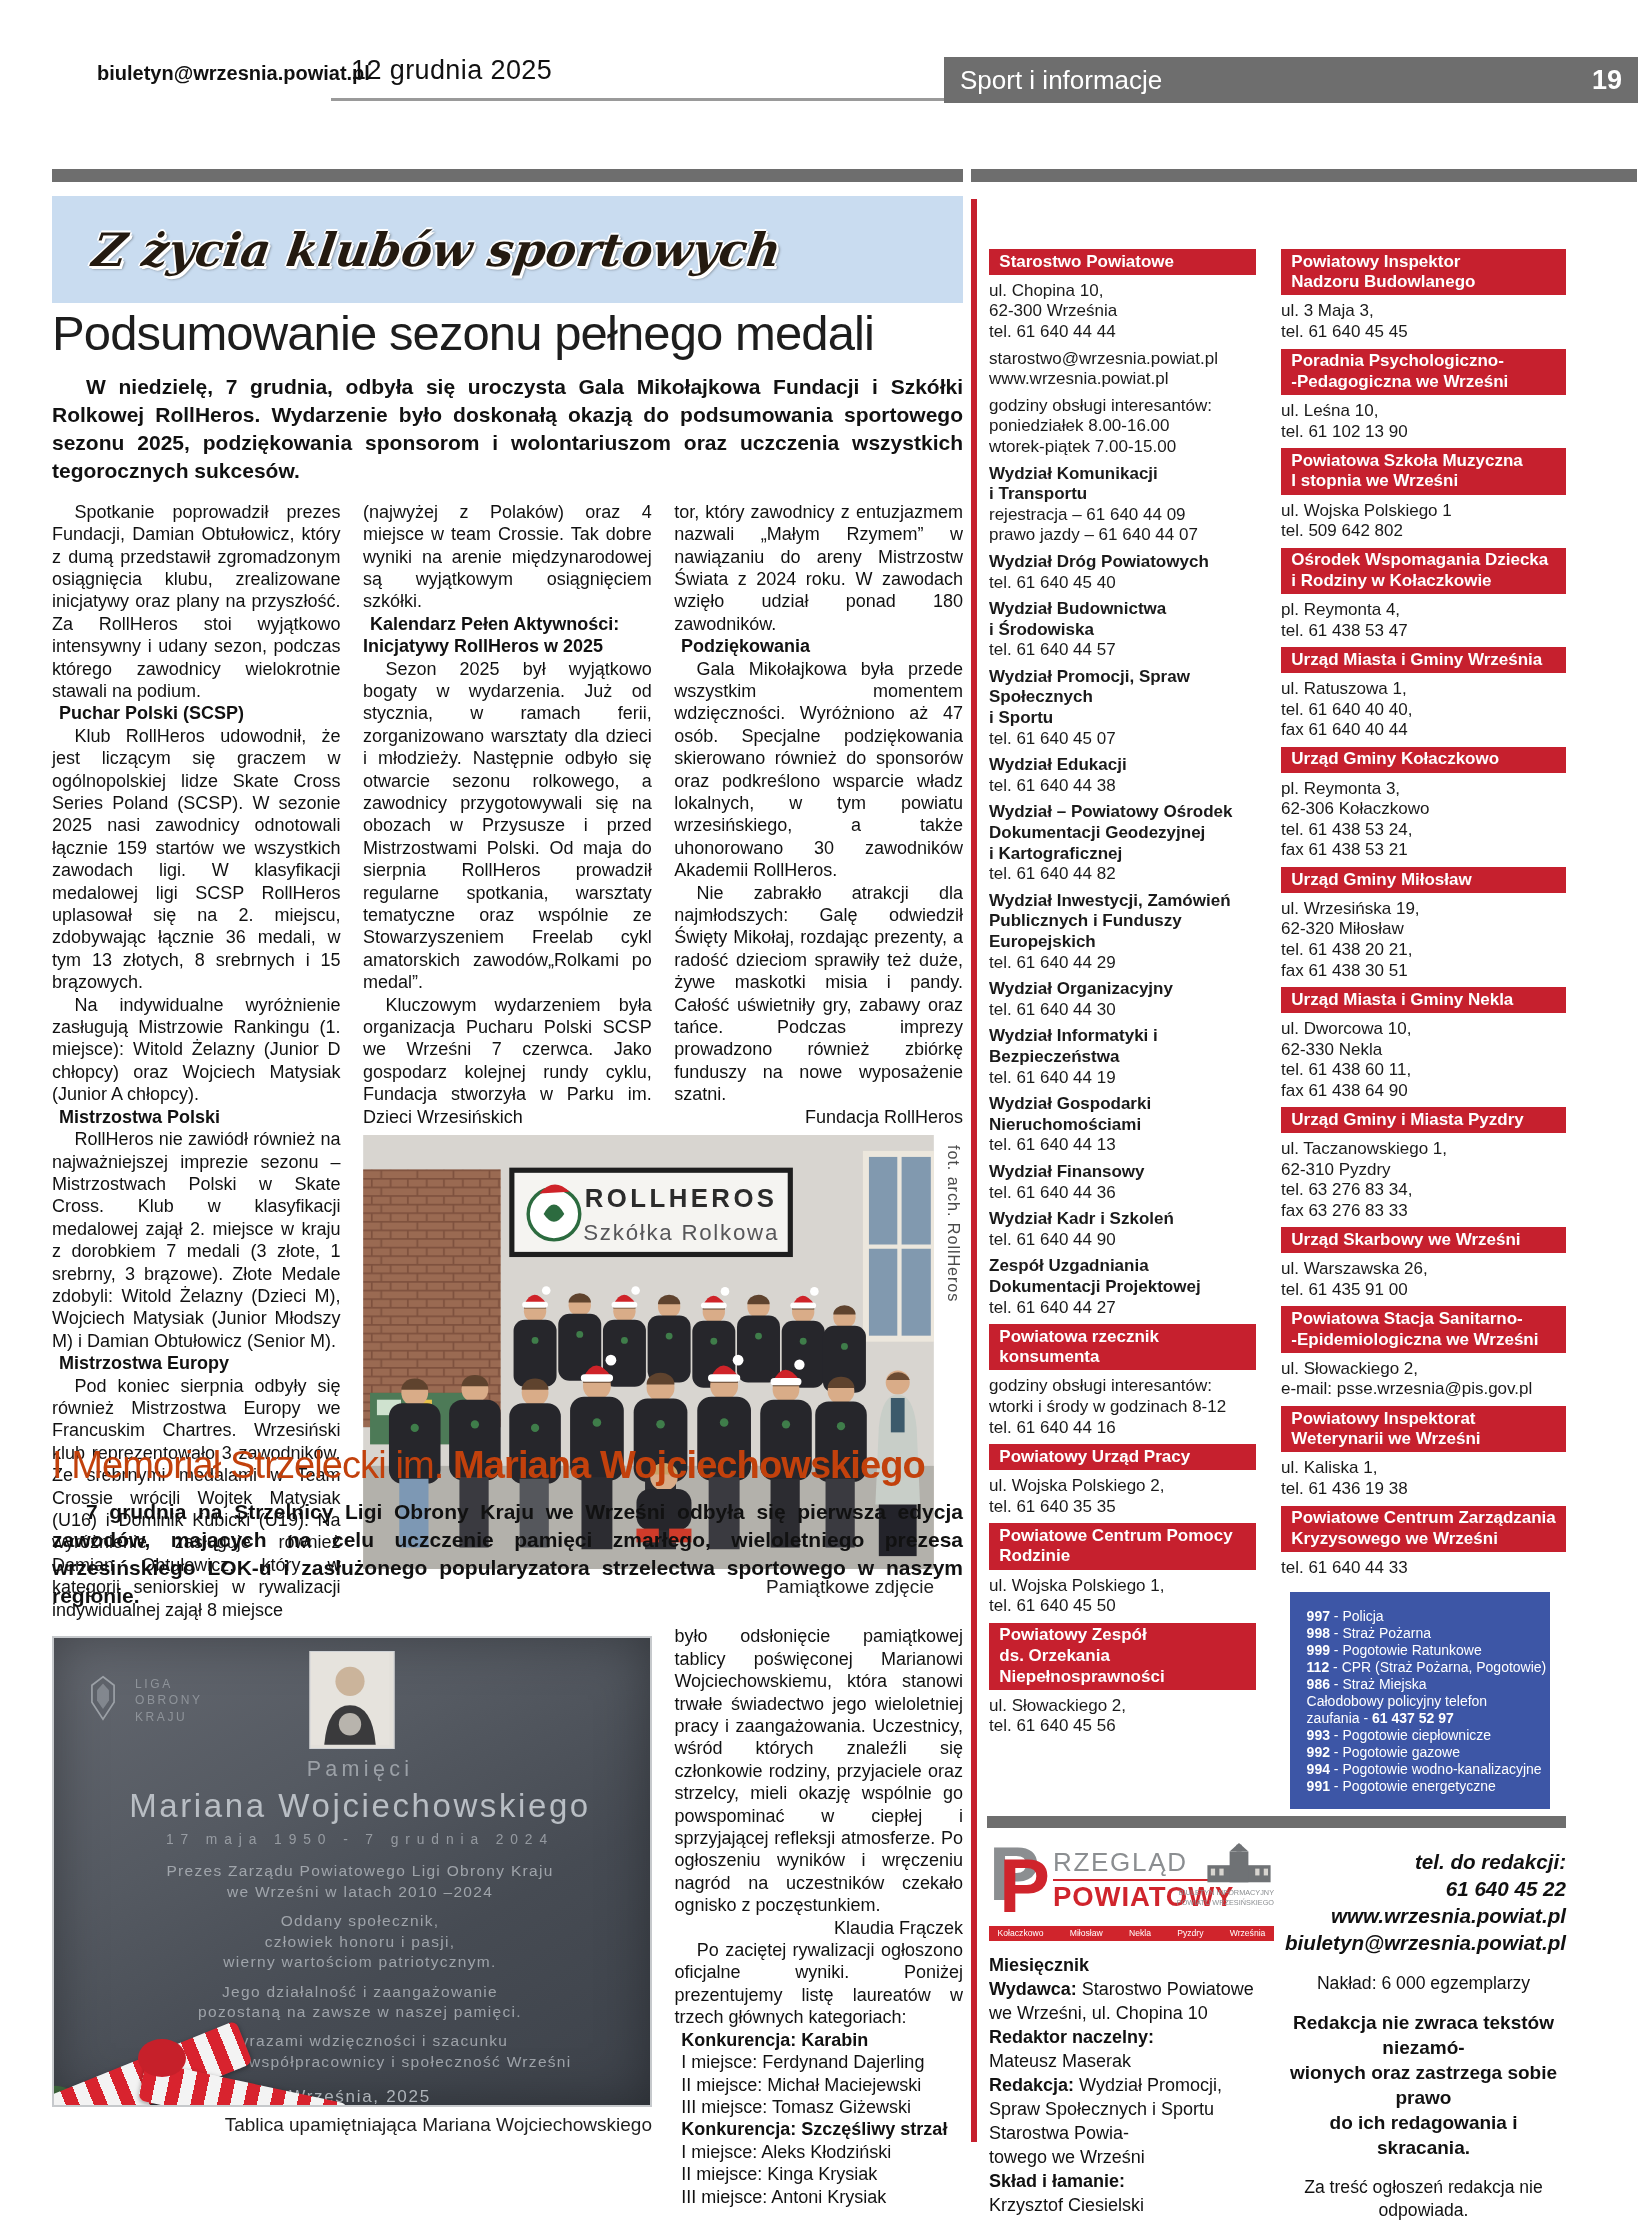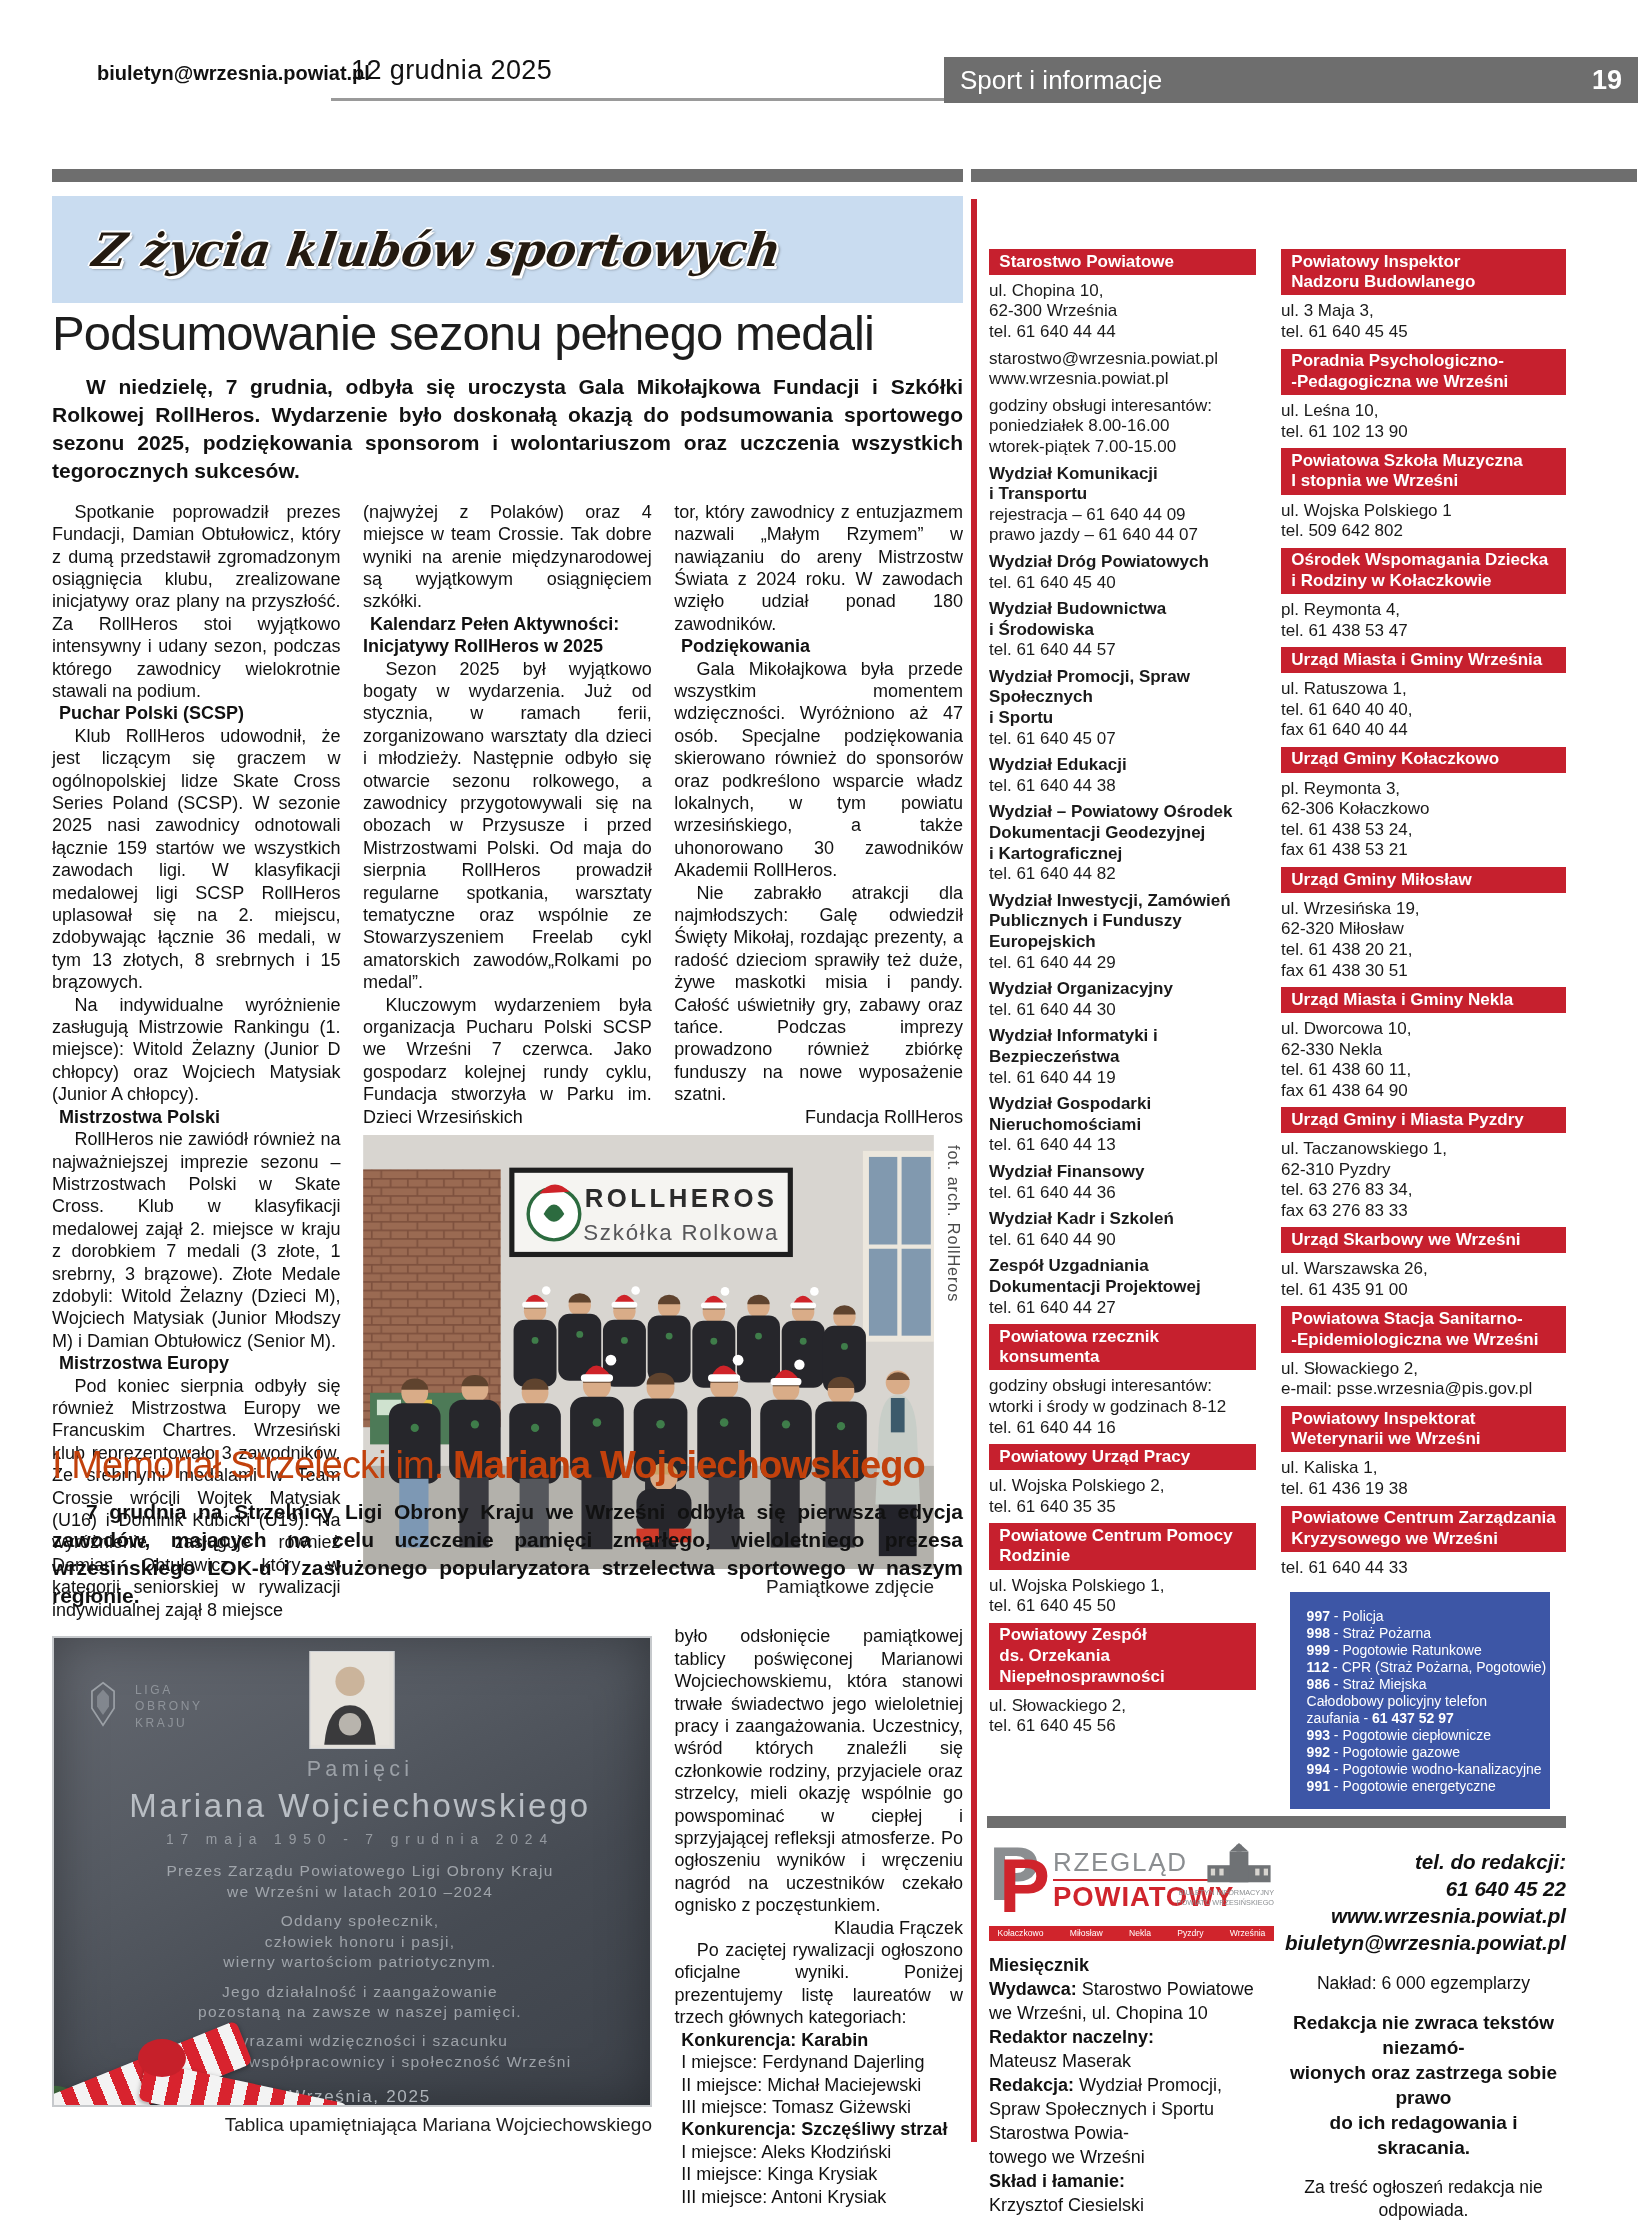--- a/index.html
+++ b/index.html
@@ -45,21 +45,21 @@
   
   .photo1{position:relative;margin:6.9px 0 0;width:600px;height:434px;}
   .photo1 svg{display:block;}
   .vcred{position:absolute;right:0;top:10.3px;writing-mode:vertical-rl;font-size:16.3px;color:#4a4a4a;letter-spacing:0.9px;}
   .caption{font-size:19px;color:#1e1e1e;margin-top:6.9px;}
   .cap-r{text-align:right;width:571px;}
   
   .plaque{position:relative;margin:10.3px 0 0;width:600px;height:471px;box-sizing:border-box;
           background:linear-gradient(150deg,#646870 0%,#555a62 35%,#464b53 65%,#3d424a 100%);
           border:2.6px solid #c6c9cc;box-shadow:inset 0 0 52px rgba(0,0,0,.35);overflow:hidden;}
-  .lok-logo{position:absolute;left:26px;top:41px;color:#9ba0a6;}
+  .lok-logo{position:absolute;left:26px;top:35px;color:#9ba0a6;}
   .lok-logo .lok-txt{font-size:12px;letter-spacing:2.6px;line-height:16.3px;white-space:pre-line;opacity:.8;}
   .man-photo{position:absolute;left:50%;top:13.8px;transform:translateX(-50%);width:83px;height:96px;
              background:#e3e0da;border:1.7px solid #cfd2d5;}
   .plaque-text{position:absolute;left:16px;right:0;top:119px;text-align:center;color:#aeb3b9;}
   .it-pm1{font-size:21.5px;letter-spacing:4.3px;opacity:.8;}
   .it-pm2{font-size:33px;letter-spacing:2.6px;color:#b9bec4;margin-top:5.2px;}
   .it-pm3{font-size:13.8px;letter-spacing:6.9px;margin-top:6.9px;opacity:.75;}
   .it-pm4{font-size:15.5px;line-height:20.6px;letter-spacing:1.3px;opacity:.85;}
   .it-pm5{font-size:17px;letter-spacing:1.7px;}
   .it-pmg{height:14.6px;} .it-pmg2{height:8.6px;}

